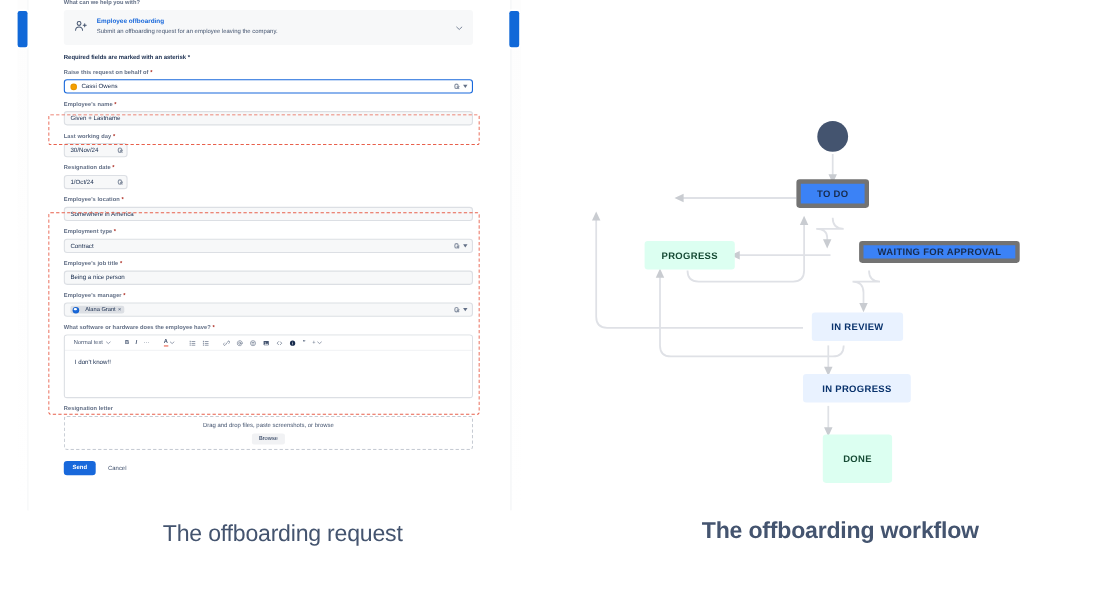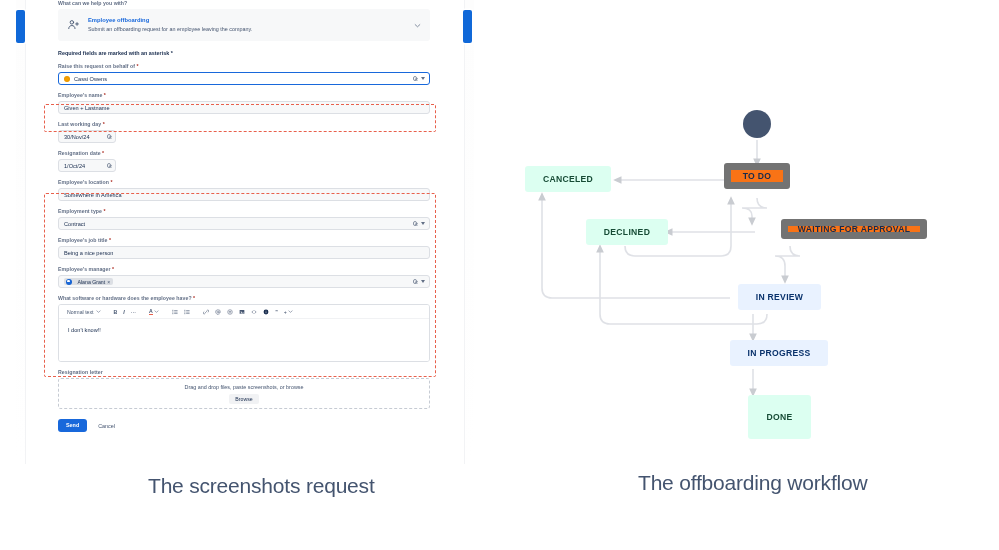--- a/index.html
+++ b/index.html
@@ -130,32 +130,32 @@
   #dash-block { left:44px;  top:193px; width:392px; height:184px; }
 
   
   #right-panel { position:absolute; left:474px; top:0; width:525px; height:464px; background:#fff; }
   .wf { position:absolute; left:0; top:0; width:525px; height:464px; }
   .node {
     position:absolute; border-radius:3px; display:flex; align-items:center; justify-content:center;
     font-size:8.6px; font-weight:700; letter-spacing:0.3px; color:#172b4d;
     text-align:center;
   }
-  .node.gray  { background:#f97316; border:7px solid #737373; }
+  .node.gray  { background:#3b82f6; border:4px solid #737373; }
   .node.green { background:#dcfff1; color:#164b35; }
   .node.blue  { background:#e9f2ff; color:#09326c; }
   .start-dot { position:absolute; width:28px;height:28px;border-radius:50%;background:#44546f; }
 
   
   .caption {
     position:absolute; font-size:21px; color:#44546f; font-weight:400;
     letter-spacing:-0.2px;
   }
   #caption-left  { left:148px; top:474px; }
-  #caption-right { left:638px; top:471px; }
+  #caption-right { left:638px; top:471px;font-weight:bold; }
 </style>
 </head>
 <body>
 
 <div id="form-scroll-shadow-left"></div>
 <div class="scroll-thumb" id="scroll-thumb-left"></div>
 
 <div id="left-panel">
   <div class="form-inner">
 
@@ -422,28 +422,27 @@
 
       <path d="M279 369 L279 393"></path>
     </g>
   </svg>
 
   <div class="wf">
     <div class="start-dot" style="left:269px; top:110px;"></div>
 
     <div class="node gray" style="left:250px; top:163px; width:66px;  height:26px;">TO DO</div>
 
-    <div class="node green" style="left:51px;  top:166px; width:86px;  height:26px;">CANCELED</div>
 
     <div class="node gray" style="left:307px; top:219px; width:146px; height:20px;">WAITING FOR APPROVAL</div>
 
-    <div class="node green" style="left:112px; top:219px; width:82px;  height:26px;">DECLINED</div>
+    <div class="node green" style="left:112px; top:219px; width:82px;  height:26px;">PROGRESS</div>
 
     <div class="node blue" style="left:264px; top:284px; width:83px;  height:26px;">IN REVIEW</div>
 
     <div class="node blue" style="left:256px; top:340px; width:98px;  height:26px;text-align:right;">IN PROGRESS</div>
 
     <div class="node green" style="left:274px; top:395px; width:63px;  height:44px;">DONE</div>
   </div>
 </div>
 
-<div class="caption" id="caption-left">The screenshots request</div>
+<div class="caption" id="caption-left">The offboarding request</div>
 <div class="caption" id="caption-right">The offboarding workflow</div>
 
 </body></html>

